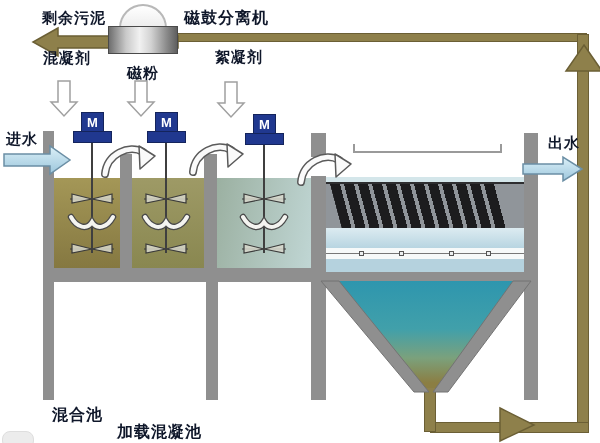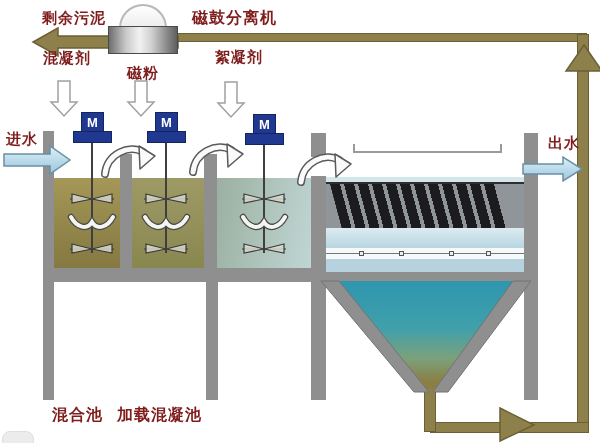--- a/index.html
+++ b/index.html
@@ -45,21 +45,21 @@
   .wb-sq{position:absolute;top:3px;width:5px;height:5px;background:#eceff0;border:1px solid #555;box-sizing:border-box;}
   .band2{left:326px;top:259px;width:198px;height:13px;background:#b5d2de;}
   .trough{left:353px;top:144px;width:149px;height:9px;border-left:2px solid #9a9a9a;
     border-right:2px solid #9a9a9a;border-bottom:2px solid #9a9a9a;box-sizing:border-box;}
   
   .mbox{position:absolute;width:23px;height:21px;background:#20388f;border:1px solid #14245c;box-sizing:border-box;
     color:#ffffff;font-weight:bold;font-size:13px;line-height:19px;text-align:center;}
   .mbase{position:absolute;width:39px;height:12px;background:#20388f;border:1px solid #14245c;box-sizing:border-box;}
   .shaft{position:absolute;width:2px;background:#3f3f3f;}
   
-  .lbl{position:absolute;color:#7f1d1d;font-weight:bold;font-size:15px;letter-spacing:1px;white-space:nowrap;}
+  .lbl{position:absolute;color:#0f172a;font-weight:bold;font-size:15px;letter-spacing:1px;white-space:nowrap;}
   .lbl-b{font-size:16px;}
   .corner-shape{left:2px;top:431px;width:30px;height:16px;border-radius:8px;background:#ececec;border:1px solid #dedede;}
   svg{position:absolute;overflow:visible;}
 </style>
 </head>
 <body>
 
 <div id="canvas">
 
   <div class="pipe pipe-top"></div>
@@ -209,23 +209,23 @@
     <defs>
         <linearGradient id="bg2" x1="0" y1="0" x2="0" y2="1">
       <stop offset="0%" stop-color="#dcf0f8"></stop>
           <stop offset="100%" stop-color="#9cc6dc"></stop>
         </linearGradient>
       </defs>
     <path d="M0,9 L40,9 L40,2 L59,14 L40,26 L40,19 L0,19 Z" fill="url(#bg2)" stroke="#6b8fa5" stroke-width="1.5"></path>
   </svg>
 
   <div class="lbl" style="left:42px;top:9px">剩余污泥</div>
-  <div class="lbl lbl-b" style="left:192px;top:8px">磁鼓分离机</div>
+  <div class="lbl lbl-b" style="left:184px;top:8px">磁鼓分离机</div>
   <div class="lbl" style="left:43px;top:49px">混凝剂</div>
   <div class="lbl" style="left:127px;top:64px">磁粉</div>
   <div class="lbl" style="left:215px;top:48px">絮凝剂</div>
   <div class="lbl" style="left:6px;top:130px">进水</div>
   <div class="lbl" style="left:548px;top:134px">出水</div>
   <div class="lbl lbl-b" style="left:52px;top:405px">混合池</div>
-  <div class="lbl lbl-b" style="left:117px;top:405px">加载混凝池</div>
+  <div class="lbl lbl-b" style="left:117px;top:422px">加载混凝池</div>
 
   <div class="abs corner-shape"></div>
 </div>
 
 </body></html>

